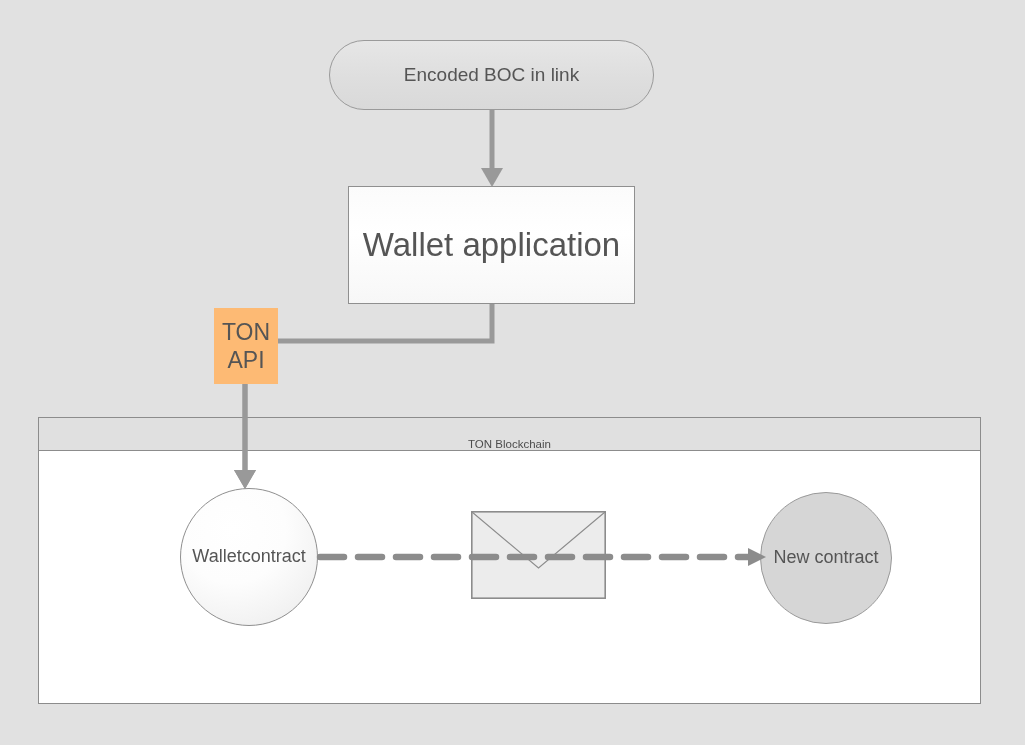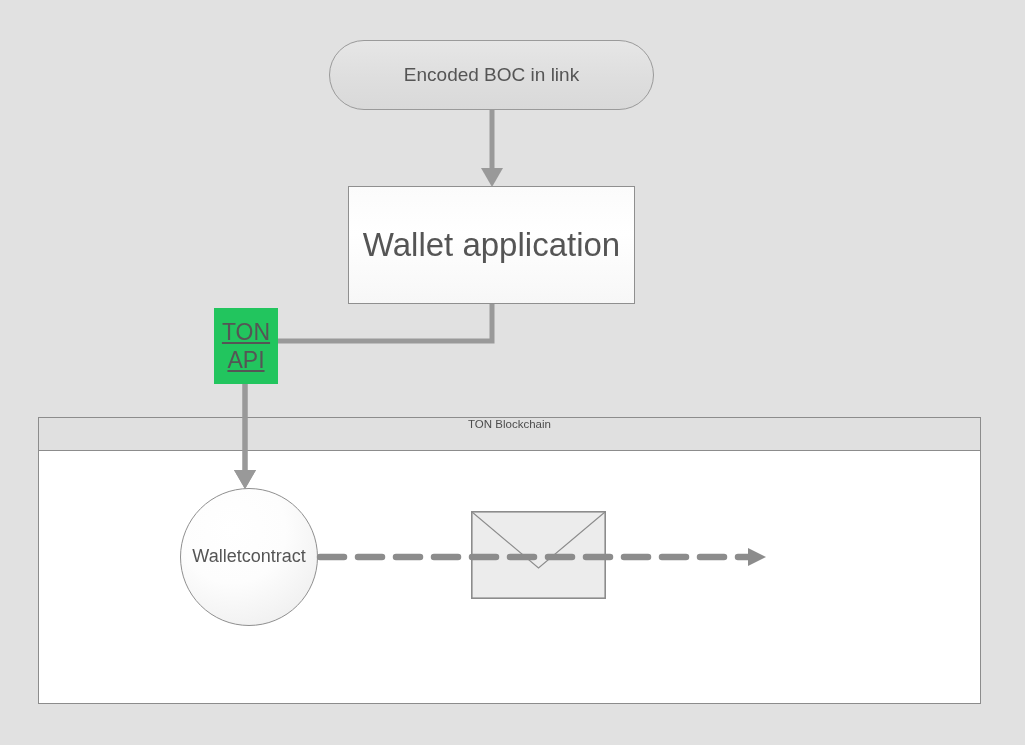--- a/index.html
+++ b/index.html
@@ -54,26 +54,25 @@
     background: linear-gradient(180deg, #fbfbfb 0%, #ffffff 40%, #f7f7f7 100%);
     font-size: 33px;
   }
 
   
   #ton-api-label {
     left: 214px;
     top: 308px;
     width: 64px;
     height: 76px;
-    background: #22c55e;
+    background: #fdba74;
     font-size: 23px;
     flex-direction: column;
     justify-content: center;
     z-index: 6;
-    text-decoration: underline;
   }
   #ton-api-label span { display: block; }
 
   
   #ton-blockchain {
     position: absolute;
     left: 38px;
     top: 417px;
     width: 943px;
     height: 287px;
@@ -81,21 +80,21 @@
     border: 1.5px solid #8c8c8c;
     background: #ffffff;
     z-index: 1;
   }
   #ton-blockchain-header {
     height: 33px;
     box-sizing: border-box;
     border-bottom: 1.5px solid #8c8c8c;
     background: #e0e0e0;
     display: flex;
-    align-items: flex-start;
+    align-items: flex-end;
     justify-content: center;
     color: #4d4d4d;
     font-size: 11.5px;
   }
 
   
   #wallet-contract {
     left: 180px;
     top: 488px;
     width: 138px;
@@ -197,14 +196,17 @@
   <div class="node" id="wallet-contract">
     <span>Wallet</span>
     <span>contract</span>
   </div>
 
   <svg id="envelope" viewBox="0 0 135 88">
     <rect x="0.8" y="0.8" width="133.4" height="86.4" fill="#ececec" stroke="#8c8c8c" stroke-width="1.6"></rect>
     <polyline points="1,1 67.5,57 134,1" fill="none" stroke="#8c8c8c" stroke-width="1.1"></polyline>
   </svg>
 
+  <div class="node" id="new-contract">
+    <span>New contract</span>
+  </div>
 
 </div>
 
 </body></html>

